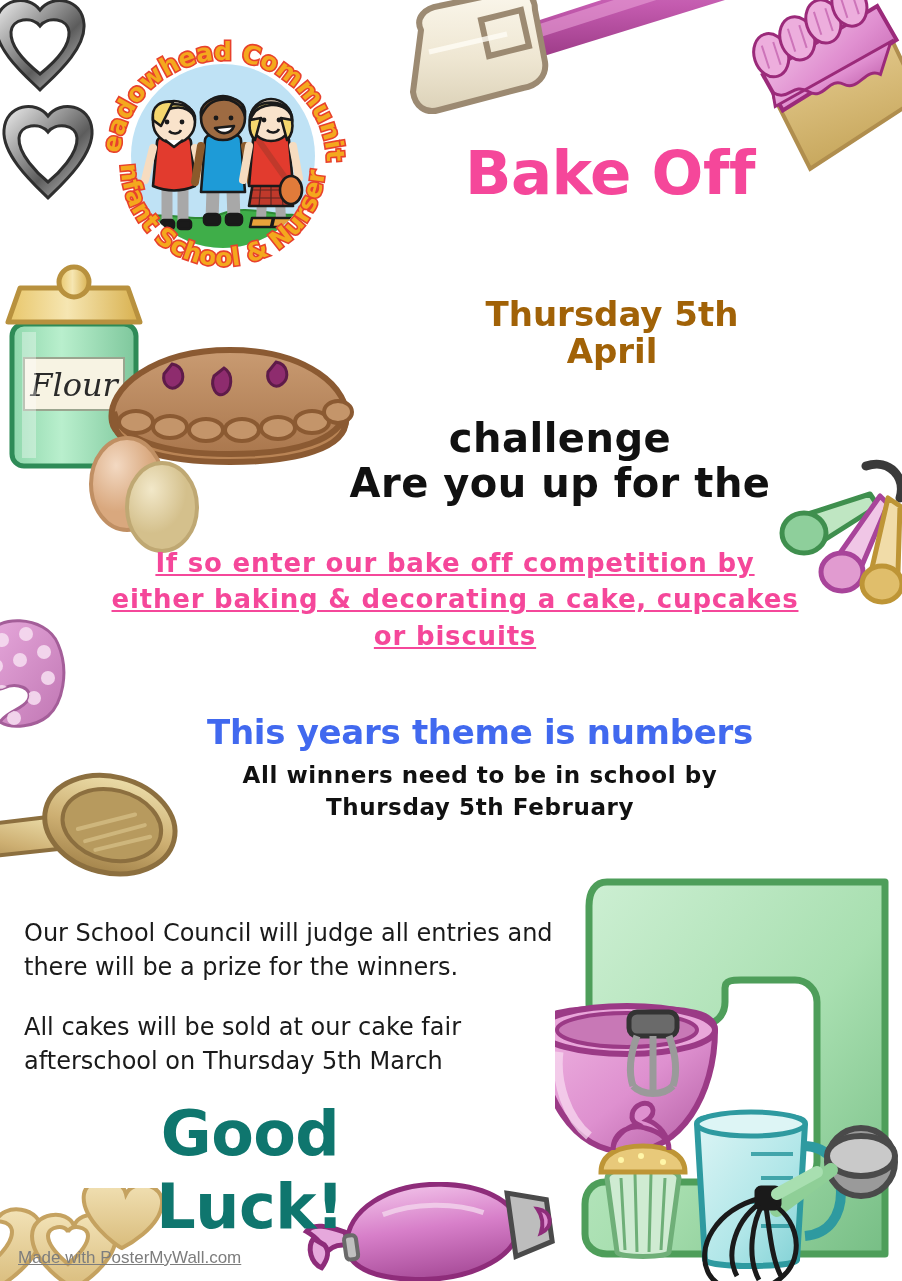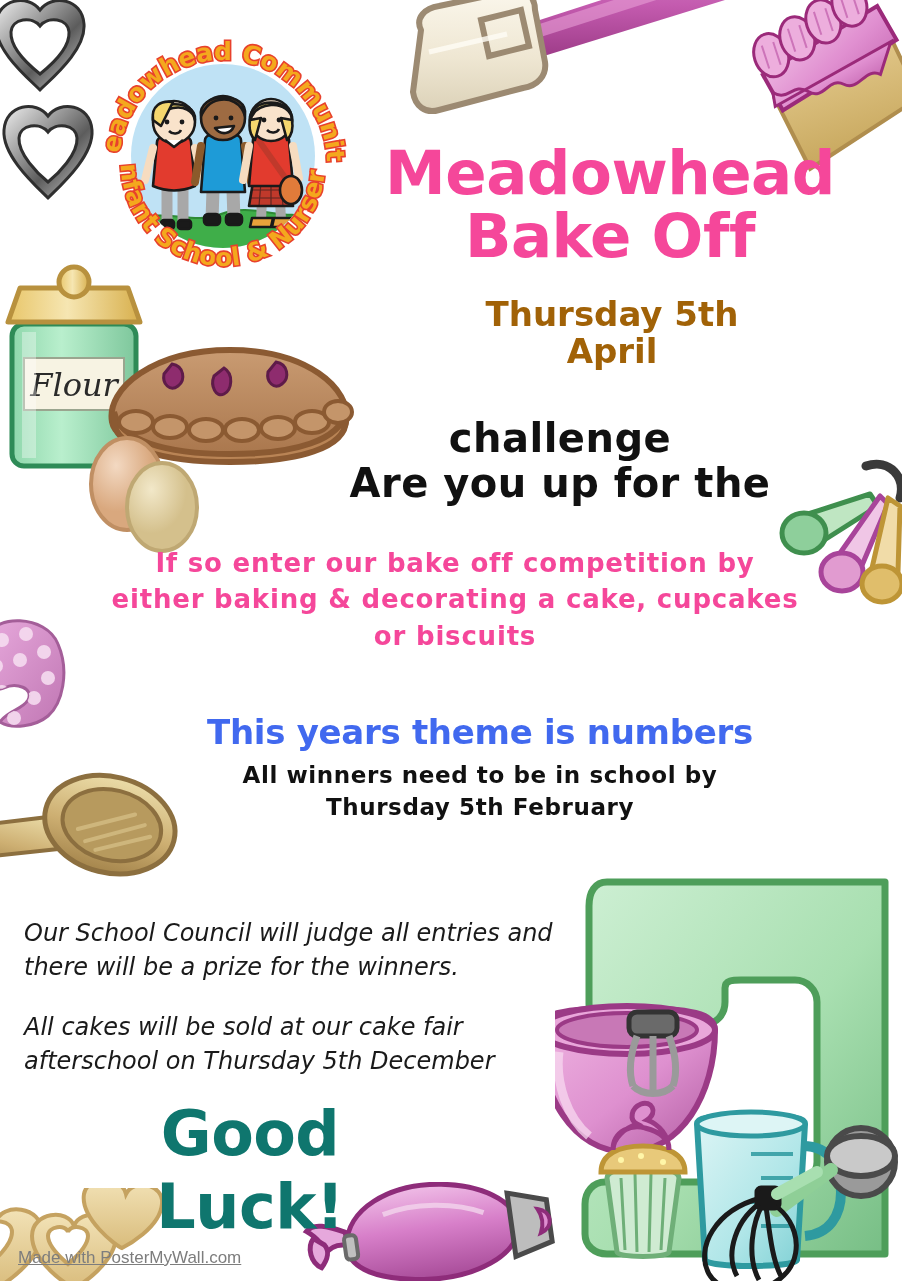--- a/index.html
+++ b/index.html
@@ -44,20 +44,21 @@
     line-height:1.12;
     letter-spacing:0.5px;
   }
   .t-enter{
     left:60px; top:545px; width:790px;
     color:#F5479A;
     font-size:26px;
     font-weight:bold;
     line-height:1.40;
     letter-spacing:0.8px;
+    text-decoration:underline;
   }
   .t-theme{
     left:100px; top:712px; width:760px;
     color:#4169EF;
     font-size:34px;
     font-weight:bold;
     letter-spacing:-0.3px;
   }
   .t-deadline{
     left:150px; top:760px; width:660px;
@@ -69,21 +70,20 @@
   }
   .t-body{
     position:absolute;
     left:24px; top:916px; width:530px;
     color:#1a1a1a;
     font-size:24px;
     line-height:1.42;
     text-align:left;
     z-index:20;
     font-family:"DejaVu Sans","Liberation Sans",sans-serif;
-    font-style:italic;
   }
   .t-body p{margin:0 0 26px 0;}
   .t-body p:last-child{margin-bottom:0;}
   .t-luck{
     left:60px; top:1097px; width:380px;
     color:#0f766e;
     font-size:62px;
     font-weight:bold;
     letter-spacing:-0.5px;
   }
@@ -501,21 +501,20 @@
     <g stroke="#C5A260" stroke-width="4">
       <path d="M-30 44 C-30 18 10 14 16 34 C22 14 62 18 62 44 C62 72 22 98 16 100 C10 98 -30 72 -30 44 Z" fill="url(#bisG)"></path>
       <path d="M-12 44 C-12 32 8 30 10 40 C12 30 32 32 32 44 C32 58 12 74 10 76 C8 74 -12 58 -12 44 Z" fill="#ffffff"></path>
       <path d="M52 48 C52 24 88 20 94 38 C100 20 136 24 136 48 C136 74 100 98 94 100 C88 98 52 74 52 48 Z" fill="url(#bisG)"></path>
       <path d="M68 48 C68 38 86 36 88 44 C90 36 108 38 108 48 C108 60 90 74 88 76 C86 74 68 60 68 48 Z" fill="#ffffff"></path>
       <path d="M104 6 C108 -14 142 -12 146 6 C154 -10 184 -4 182 16 C180 40 146 58 142 60 C136 58 100 30 104 6 Z" fill="url(#bisG)"></path>
     </g>
   </svg>
 
   <div class="txt t-title">
-    <div>Meadowhead</div>
     <div>Bake Off</div>
   </div>
 
   <div class="txt t-date">
     <div>Thursday 5th</div>
     <div>April</div>
   </div>
 
   <div class="txt t-challenge">
     <div>challenge</div>
@@ -530,20 +529,20 @@
 
   <div class="txt t-theme">This years theme is numbers</div>
 
   <div class="txt t-deadline">
     <div>All winners need to be in school by</div>
     <div>Thursday 5th February</div>
   </div>
 
   <div class="t-body">
     <p>Our School Council will judge all entries and there will be a prize for the winners.</p>
-    <p>All cakes will be sold at our cake fair afterschool on Thursday 5th December</p>
+    <p>All cakes will be sold at our cake fair afterschool on Thursday 5th March</p>
   </div>
 
   <div class="txt t-luck">Good Luck!</div>
 
   <div class="watermark">Made with PosterMyWall.com</div>
 
 </div>
 
 </body></html>

